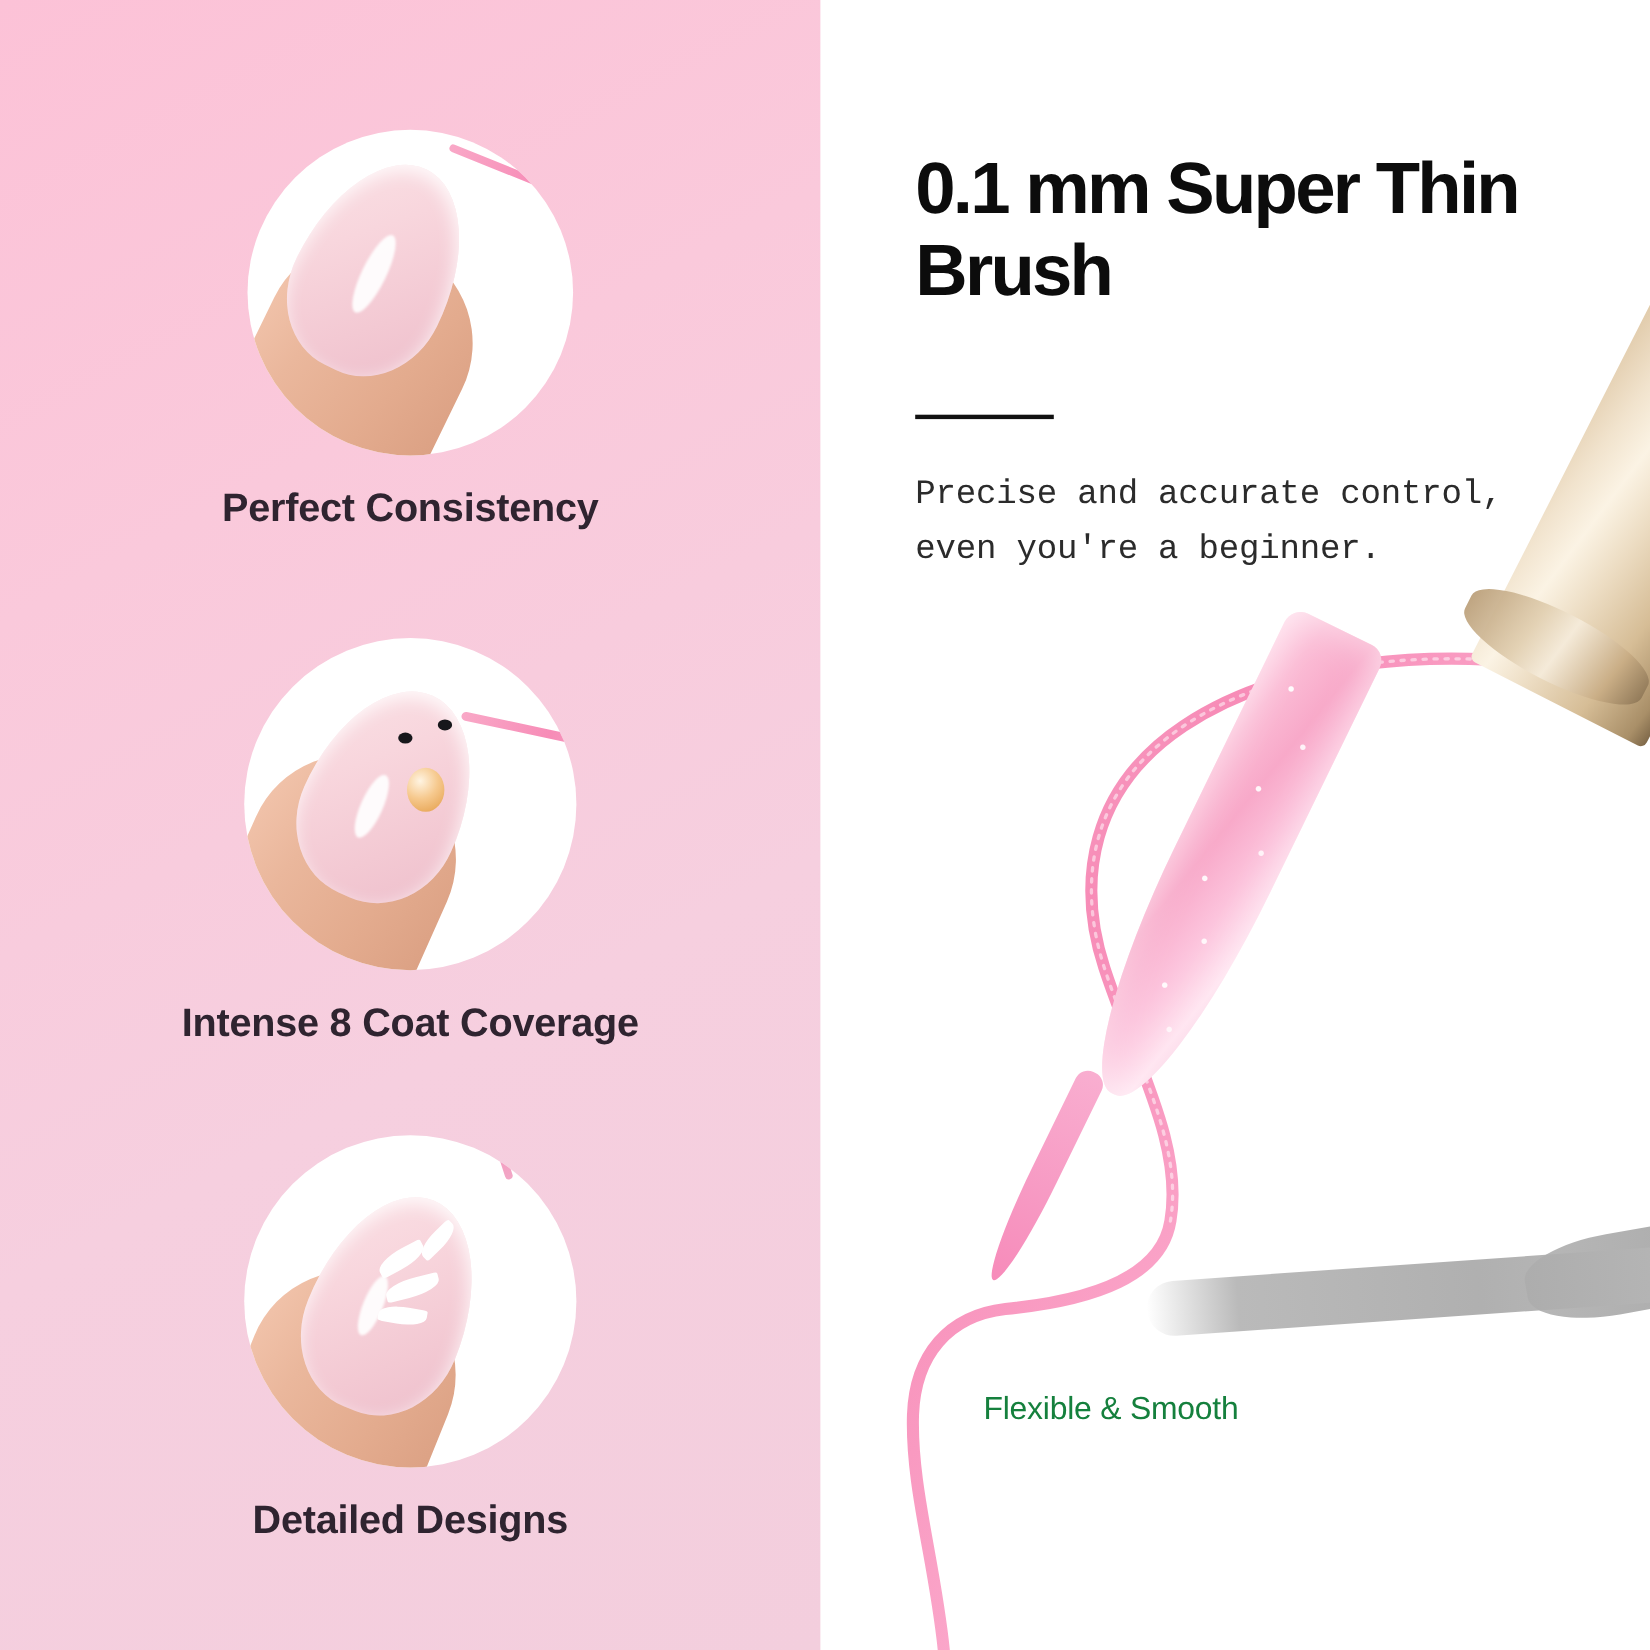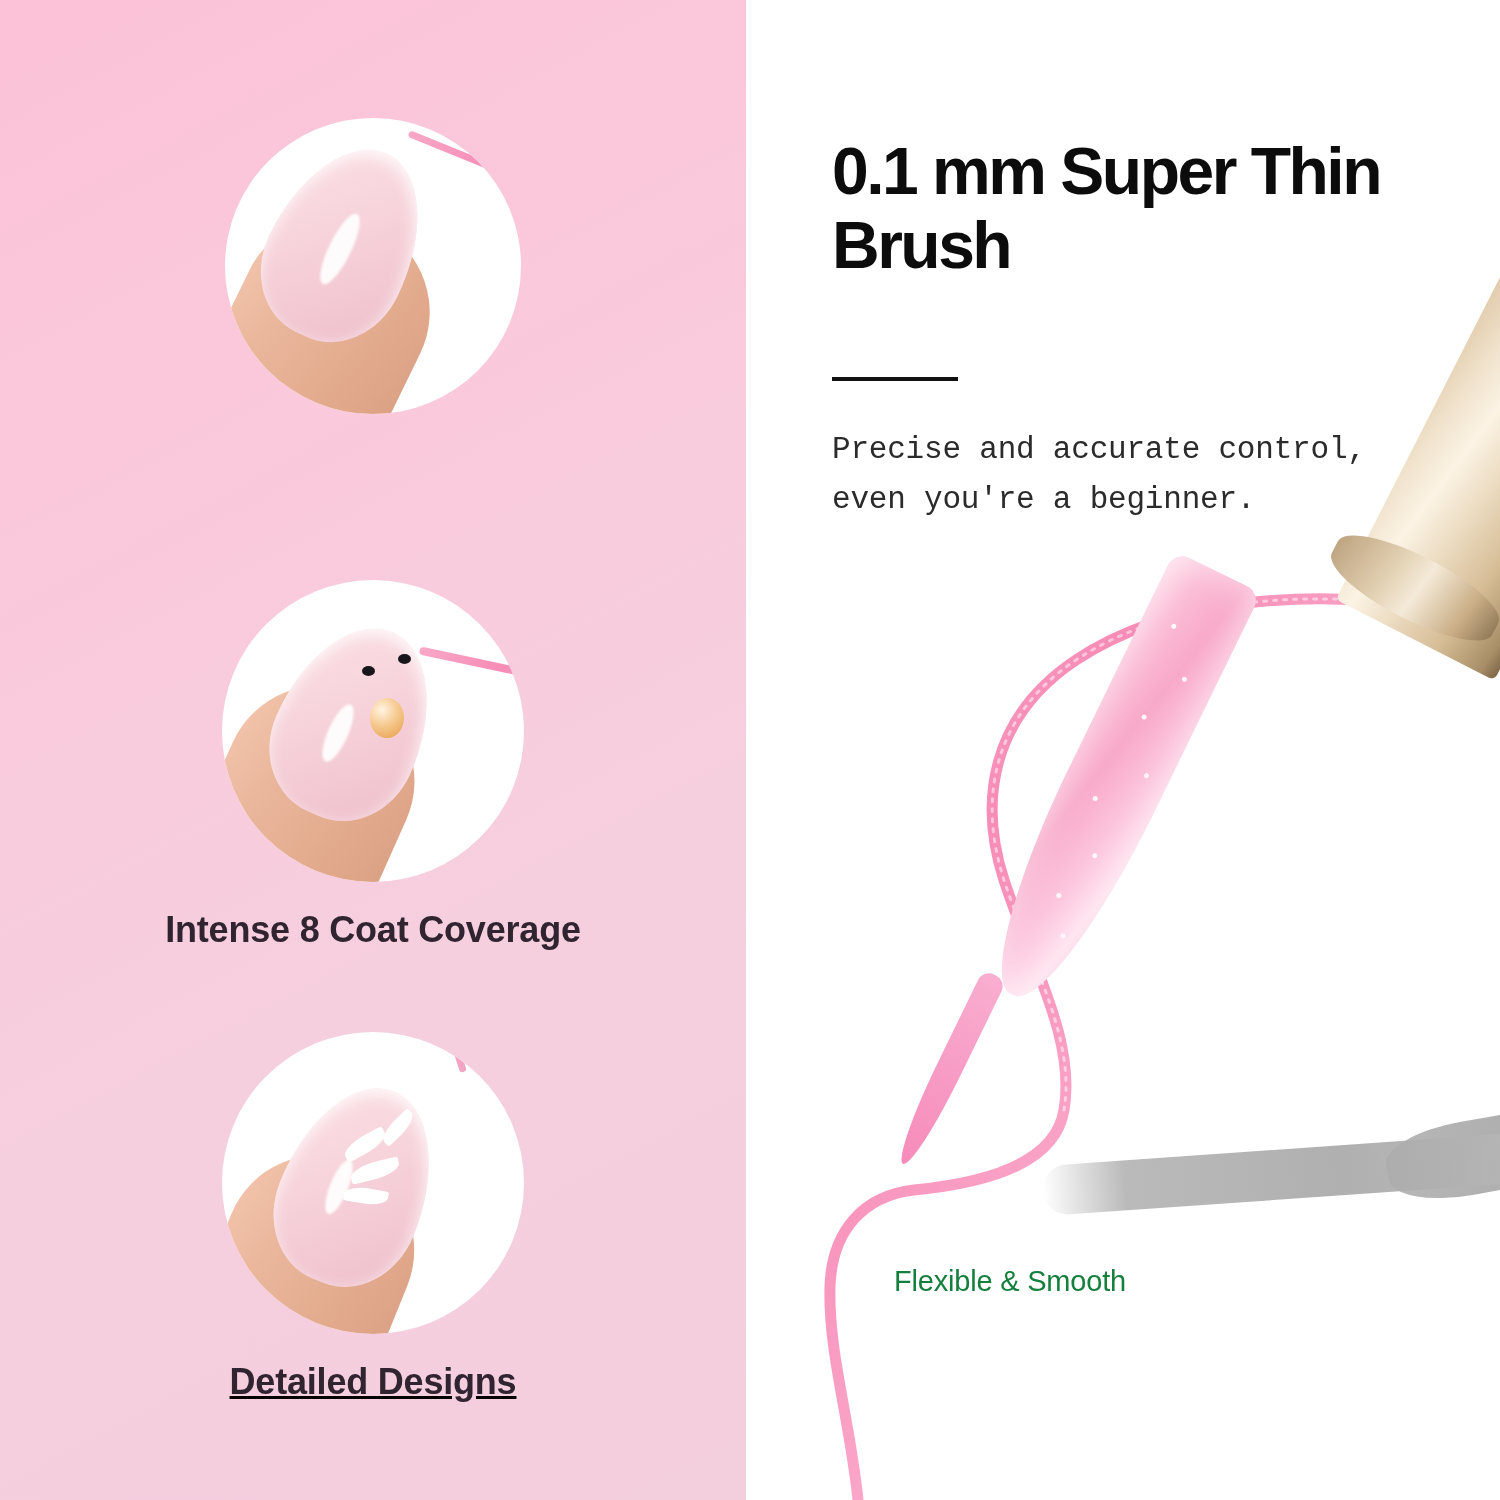--- a/index.html
+++ b/index.html
@@ -29,21 +29,21 @@
     overflow: hidden;
   }
 
   .feature-block {
     position: absolute;
     width: 746px;
     text-align: center;
   }
   .feature-block.b1 { top: 118px; }
   .feature-block.b2 { top: 580px; }
-  .feature-block.b3 { top: 1032px; text-decoration: underline; }
+  .feature-block.b3 { top: 1032px; }
 
   .photo-circle {
     position: relative;
     width: 296px;
     height: 296px;
     margin: 0 auto;
     border-radius: 50%;
     background: #ffffff;
     overflow: hidden;
   }
@@ -270,20 +270,21 @@
 
   <div class="left-panel">
 
     <div class="feature-block b1">
       <div class="photo-circle">
         <div class="finger" style="left:-16px; top:92px; transform:rotate(26deg);"></div>
         <div class="nail" style="left:48px; top:26px; width:142px; height:200px; transform:rotate(26deg);"></div>
         <div class="nail-gloss" style="left:104px; top:92px; width:22px; height:78px; transform:rotate(26deg);"></div>
         <div class="brush-line" style="left:178px; top:42px; width:160px; height:7px; transform:rotate(22deg);"></div>
       </div>
+      <div class="feature-label">Perfect Consistency</div>
     </div>
 
     <div class="feature-block b2">
       <div class="photo-circle">
         <div class="finger" style="left:-26px; top:100px; transform:rotate(24deg);"></div>
         <div class="nail" style="left:58px; top:44px; width:146px; height:198px; transform:rotate(24deg);"></div>
         <div class="nail-gloss" style="left:106px; top:122px; width:20px; height:62px; transform:rotate(24deg);"></div>
         <div class="dot-black" style="left:140px; top:86px;"></div>
         <div class="dot-black" style="left:176px; top:74px;"></div>
         <div class="amber-gem" style="left:148px; top:118px;"></div>

